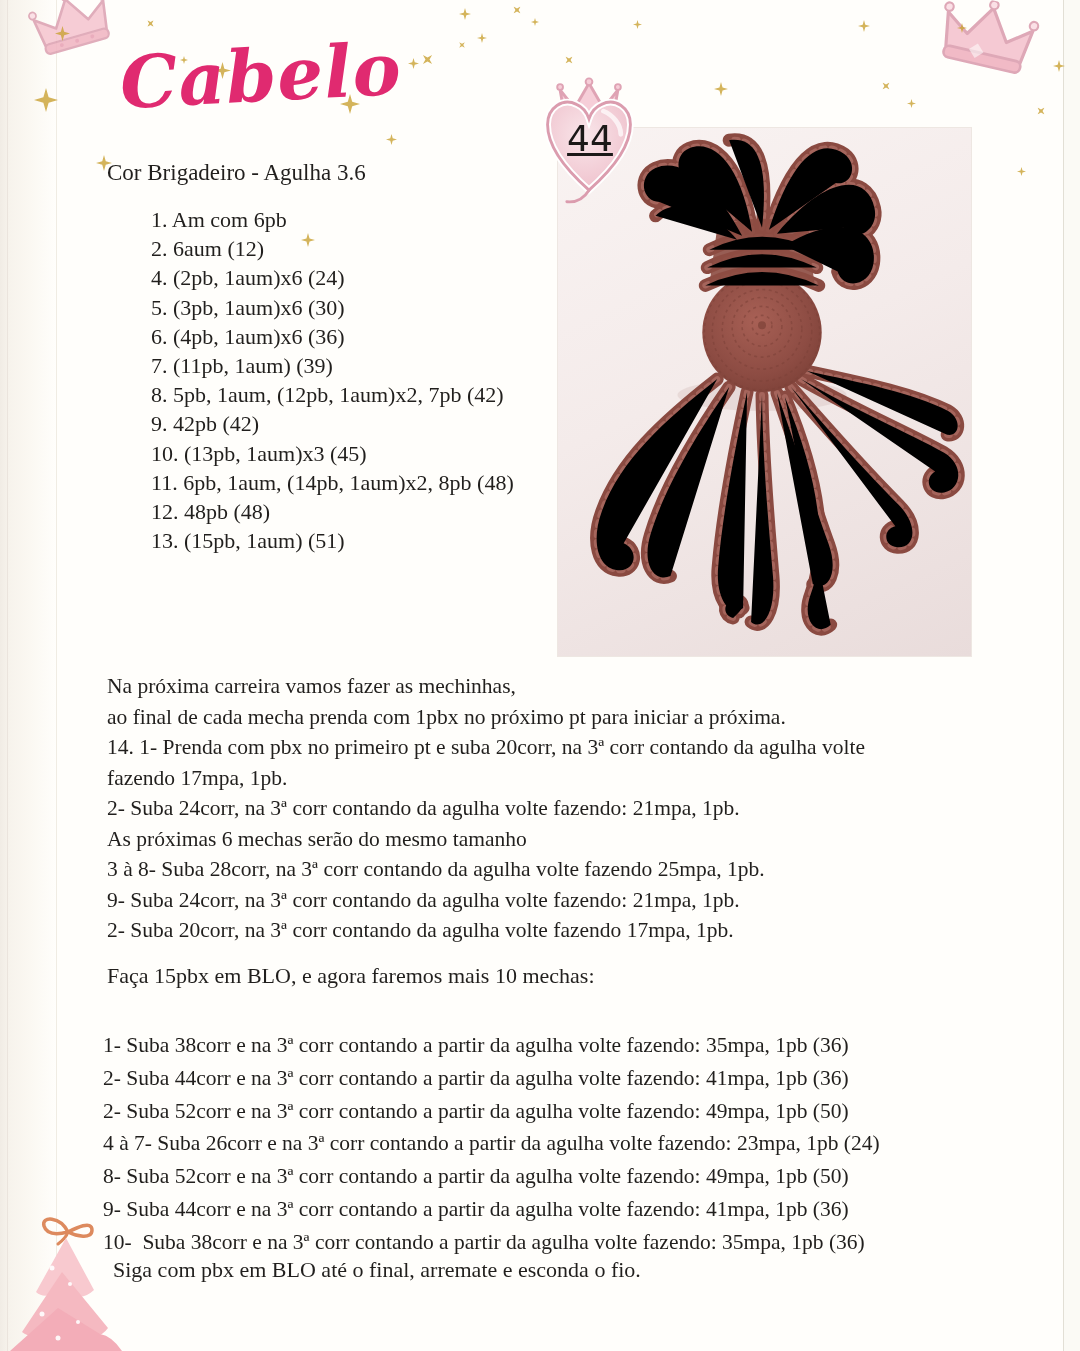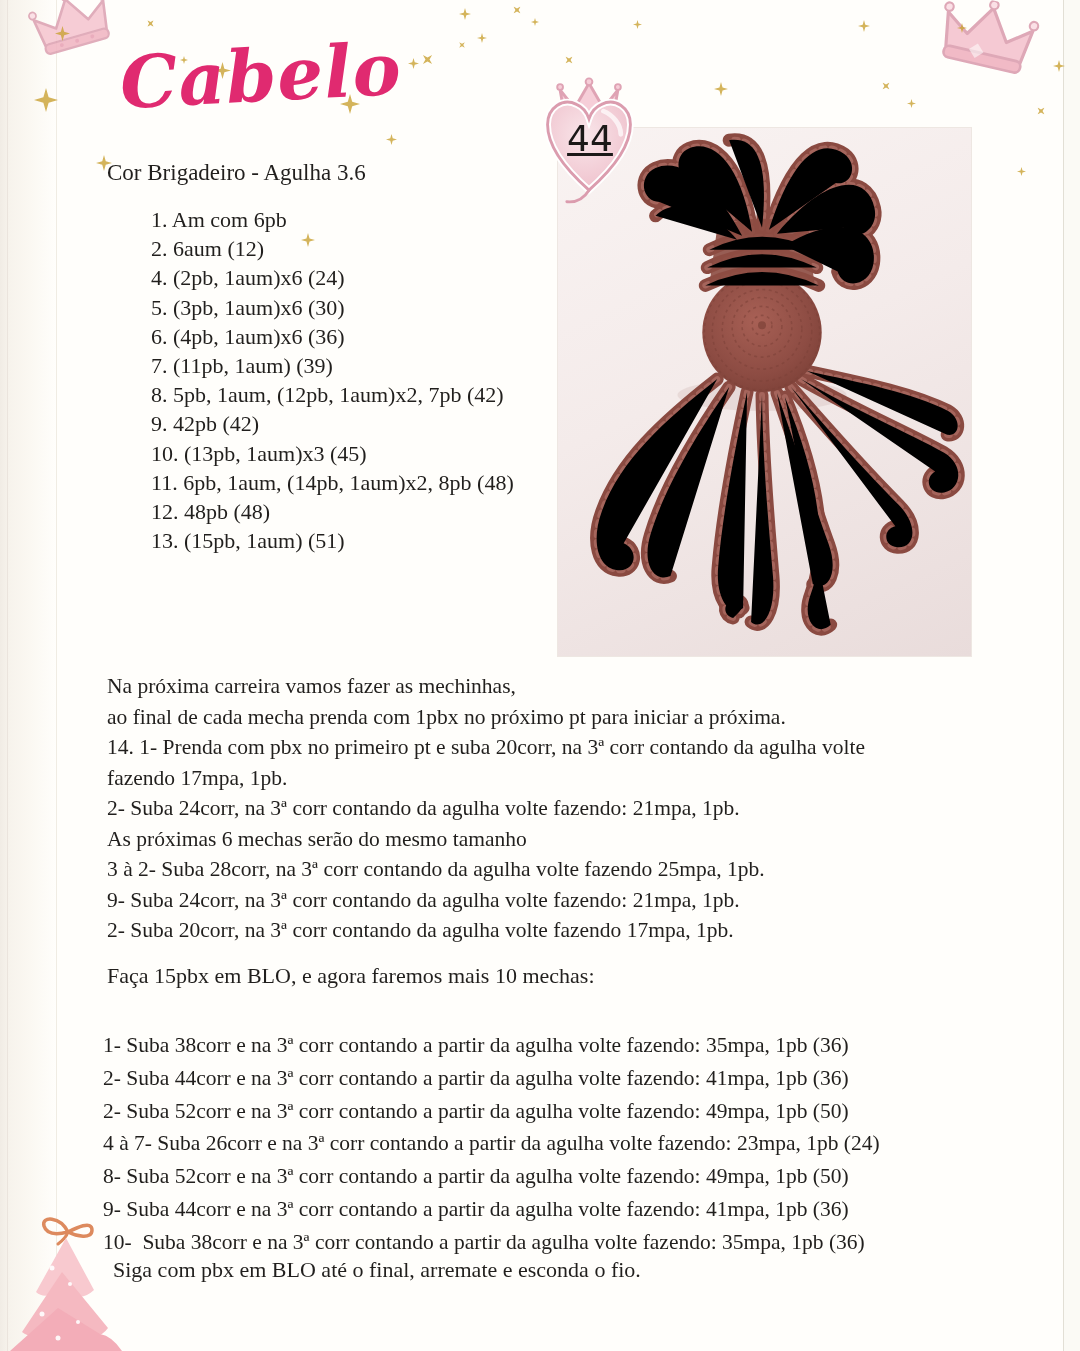--- a/index.html
+++ b/index.html
@@ -208,21 +208,21 @@
 </svg>
 <div class="heart-num">44</div>
 
 <div class="para">
   <div class="line">Na próxima carreira vamos fazer as mechinhas,</div>
   <div class="line">ao final de cada mecha prenda com 1pbx no próximo pt para iniciar a próxima.</div>
   <div class="line">14. 1- Prenda com pbx no primeiro pt e suba 20corr, na 3ª corr contando da agulha volte</div>
   <div class="line">fazendo 17mpa, 1pb.</div>
   <div class="line">2- Suba 24corr, na 3ª corr contando da agulha volte fazendo: 21mpa, 1pb.</div>
   <div class="line">As próximas 6 mechas serão do mesmo tamanho</div>
-  <div class="line">3 à 2- Suba 28corr, na 3ª corr contando da agulha volte fazendo 25mpa, 1pb.</div>
+  <div class="line">3 à 8- Suba 28corr, na 3ª corr contando da agulha volte fazendo 25mpa, 1pb.</div>
   <div class="line">9- Suba 24corr, na 3ª corr contando da agulha volte fazendo: 21mpa, 1pb.</div>
   <div class="line">2- Suba 20corr, na 3ª corr contando da agulha volte fazendo 17mpa, 1pb.</div>
 </div>
 
 <div class="blo">Faça 15pbx em BLO, e agora faremos mais 10 mechas:</div>
 
 <div class="mechas">
   <div class="line">1- Suba 38corr e na 3ª corr contando a partir da agulha volte fazendo: 35mpa, 1pb (36)</div>
   <div class="line">2- Suba 44corr e na 3ª corr contando a partir da agulha volte fazendo: 41mpa, 1pb (36)</div>
   <div class="line">2- Suba 52corr e na 3ª corr contando a partir da agulha volte fazendo: 49mpa, 1pb (50)</div>

